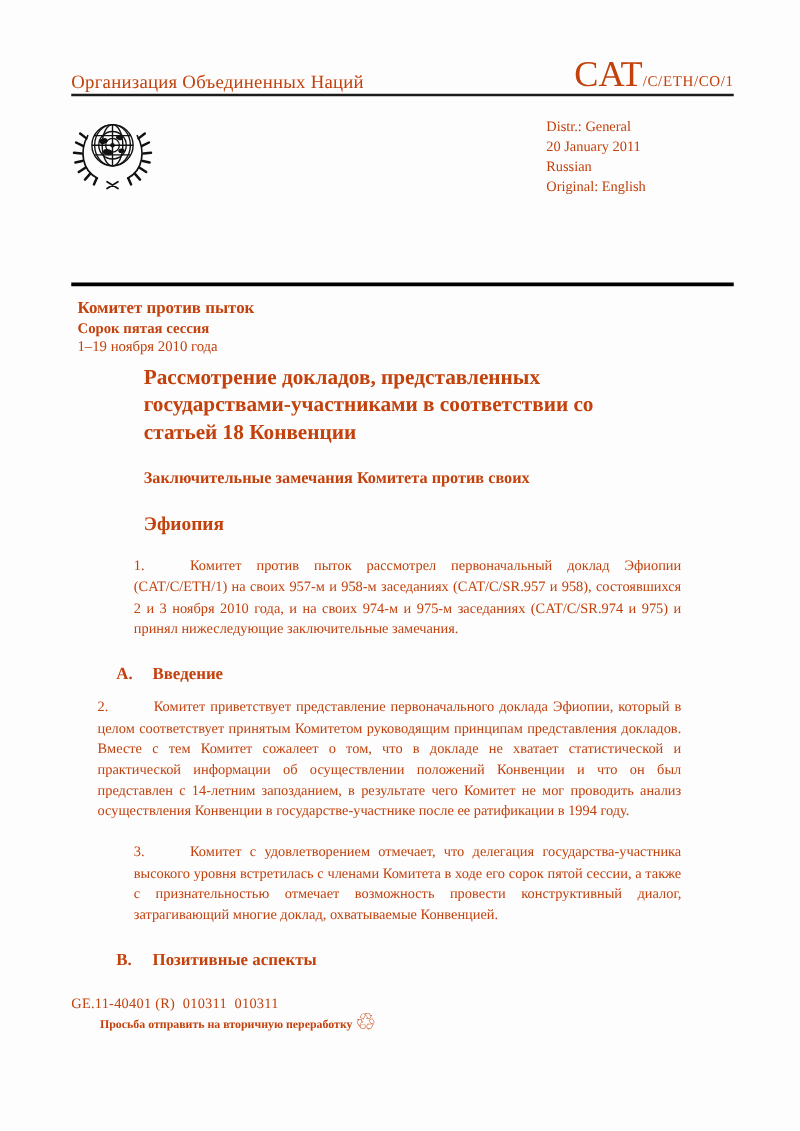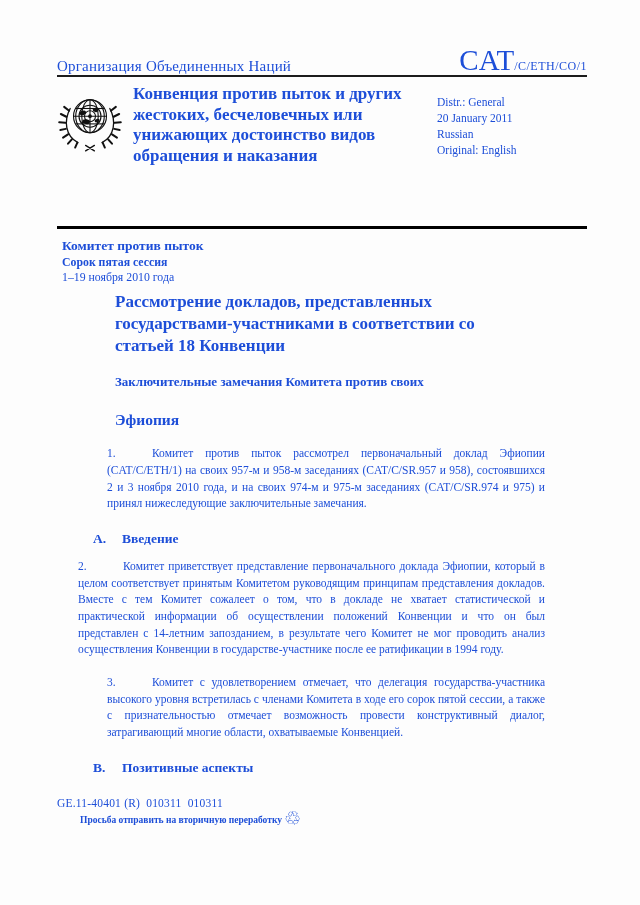--- a/index.html
+++ b/index.html
@@ -1,18 +1,18 @@
 <!DOCTYPE html>
 <html><head>
 <meta charset="utf-8">
 <style>
   html,body { margin:0; padding:0; background:#888; }
   .page {
     position:relative; width:640px; height:905px; margin:0 auto;
-    background:#fdfdfd; color:#1d4ed8;
+    background:#fdfdfd; color:#c2410c;
     font-family:"Liberation Serif", serif;
     overflow:hidden;
   }
   
   .topline {
     position:absolute; top:46px; left:57px; right:53px;
     display:flex; justify-content:space-between; align-items:flex-end;
   }
   .org-name { font-size:15px; letter-spacing:0.2px; }
   .doc-symbol { white-space:nowrap; }
@@ -119,21 +119,20 @@
           <line x1="103" y1="45" x2="113" y2="40"></line>
           <line x1="105" y1="56" x2="116" y2="55"></line>
           <line x1="104" y1="67" x2="114" y2="69"></line>
           <line x1="100" y1="77" x2="109" y2="83"></line>
           <line x1="93" y1="86" x2="100" y2="94"></line>
           <line x1="83" y1="92" x2="87" y2="101"></line>
           <path d="M52,97 L68,107 M68,97 L52,107" stroke-width="2.4"></path>
         </g>
       </svg>
     </span>
-    <div class="mast-title">Конвенция против пыток и других жестоких, бесчеловечных или унижающих достоинство видов обращения и наказания</div>
   </div>
 
   <div class="distr">
     <div>Distr.: General</div>
     <div>20 January 2011</div>
     <div>Russian</div>
     <div>Original: English</div>
   </div>
 
   <div class="rule-thick"></div>
@@ -151,21 +150,21 @@
 
     <p class="para"><span class="pnum">1.</span><span>Комитет против пыток рассмотрел первоначальный доклад Эфиопии (CAT/C/ETH/1) на своих 957-м и 958-м заседаниях (CAT/C/SR.957 и 958), состоявшихся 2 и 3 ноября 2010 года, и на своих 974-м и 975-м заседаниях (CAT/C/SR.974 и 975) и принял нижеследующие заключительные замечания.</span></p>
 
     <div class="sec-head">
       <span class="letter">A.</span>
       <span>Введение</span>
     </div>
 
     <p class="para"><span class="pnum">2.</span><span>Комитет приветствует представление первоначального доклада Эфиопии, который в целом соответствует принятым Комитетом руководящим принципам представления докладов. Вместе с тем Комитет сожалеет о том, что в докладе не хватает статистической и практической информации об осуществлении положений Конвенции и что он был представлен с 14-летним запозданием, в результате чего Комитет не мог проводить анализ осуществления Конвенции в государстве-участнике после ее ратификации в 1994 году.</span></p>
 
-    <p class="para"><span class="pnum">3.</span><span>Комитет с удовлетворением отмечает, что делегация государства-участника высокого уровня встретилась с членами Комитета в ходе его сорок пятой сессии, а также с признательностью отмечает возможность провести конструктивный диалог, затрагивающий многие области, охватываемые Конвенцией.</span></p>
+    <p class="para"><span class="pnum">3.</span><span>Комитет с удовлетворением отмечает, что делегация государства-участника высокого уровня встретилась с членами Комитета в ходе его сорок пятой сессии, а также с признательностью отмечает возможность провести конструктивный диалог, затрагивающий многие доклад, охватываемые Конвенцией.</span></p>
 
     <div class="sec-head">
       <span class="letter">B.</span>
       <span>Позитивные аспекты</span>
     </div>
 
   </div>
 
   <div class="footer">
     <span class="ge-ref">GE.11-40401 (R)&nbsp;&nbsp;010311&nbsp;&nbsp;010311</span>

